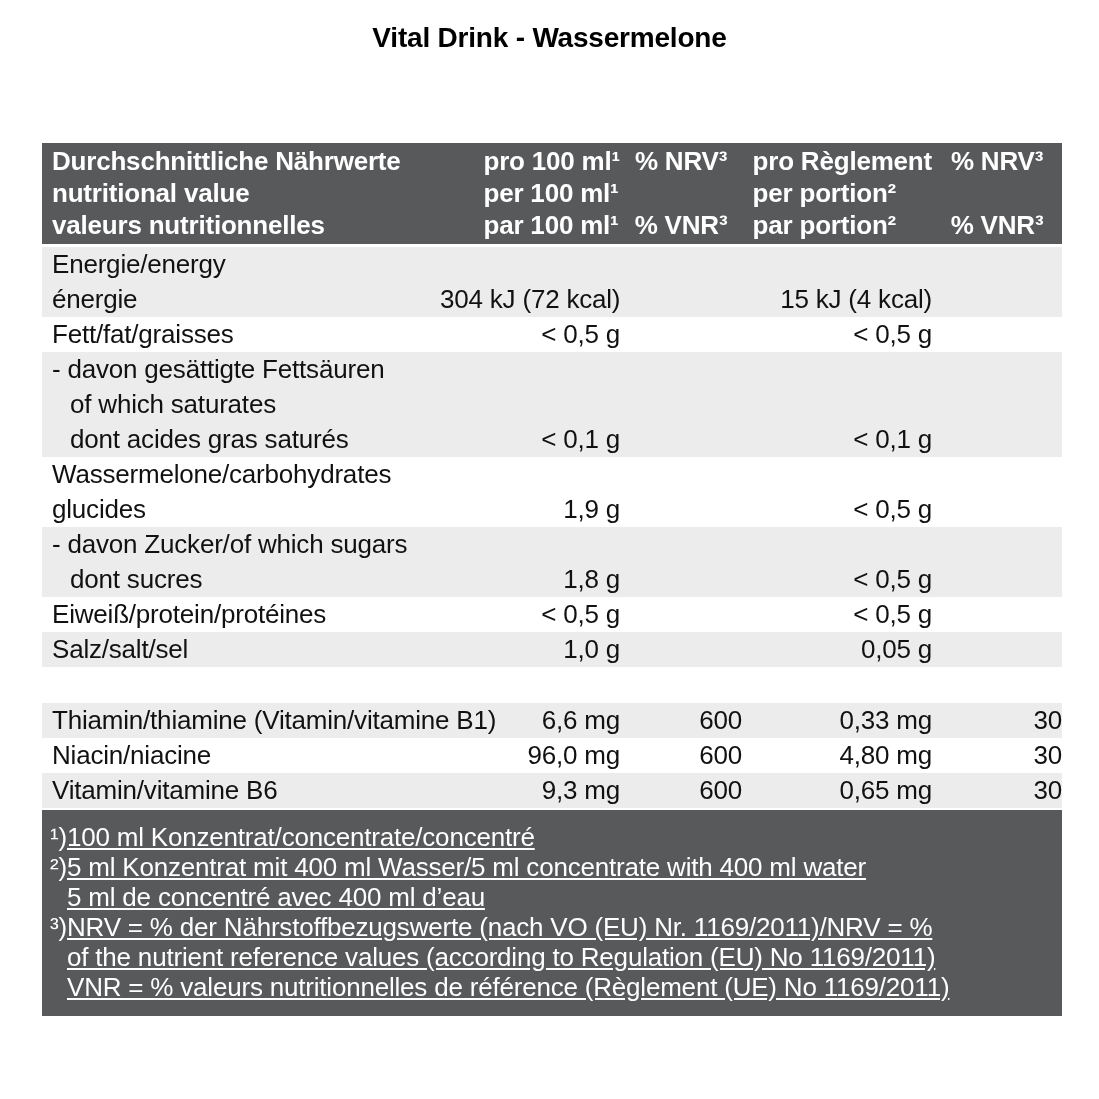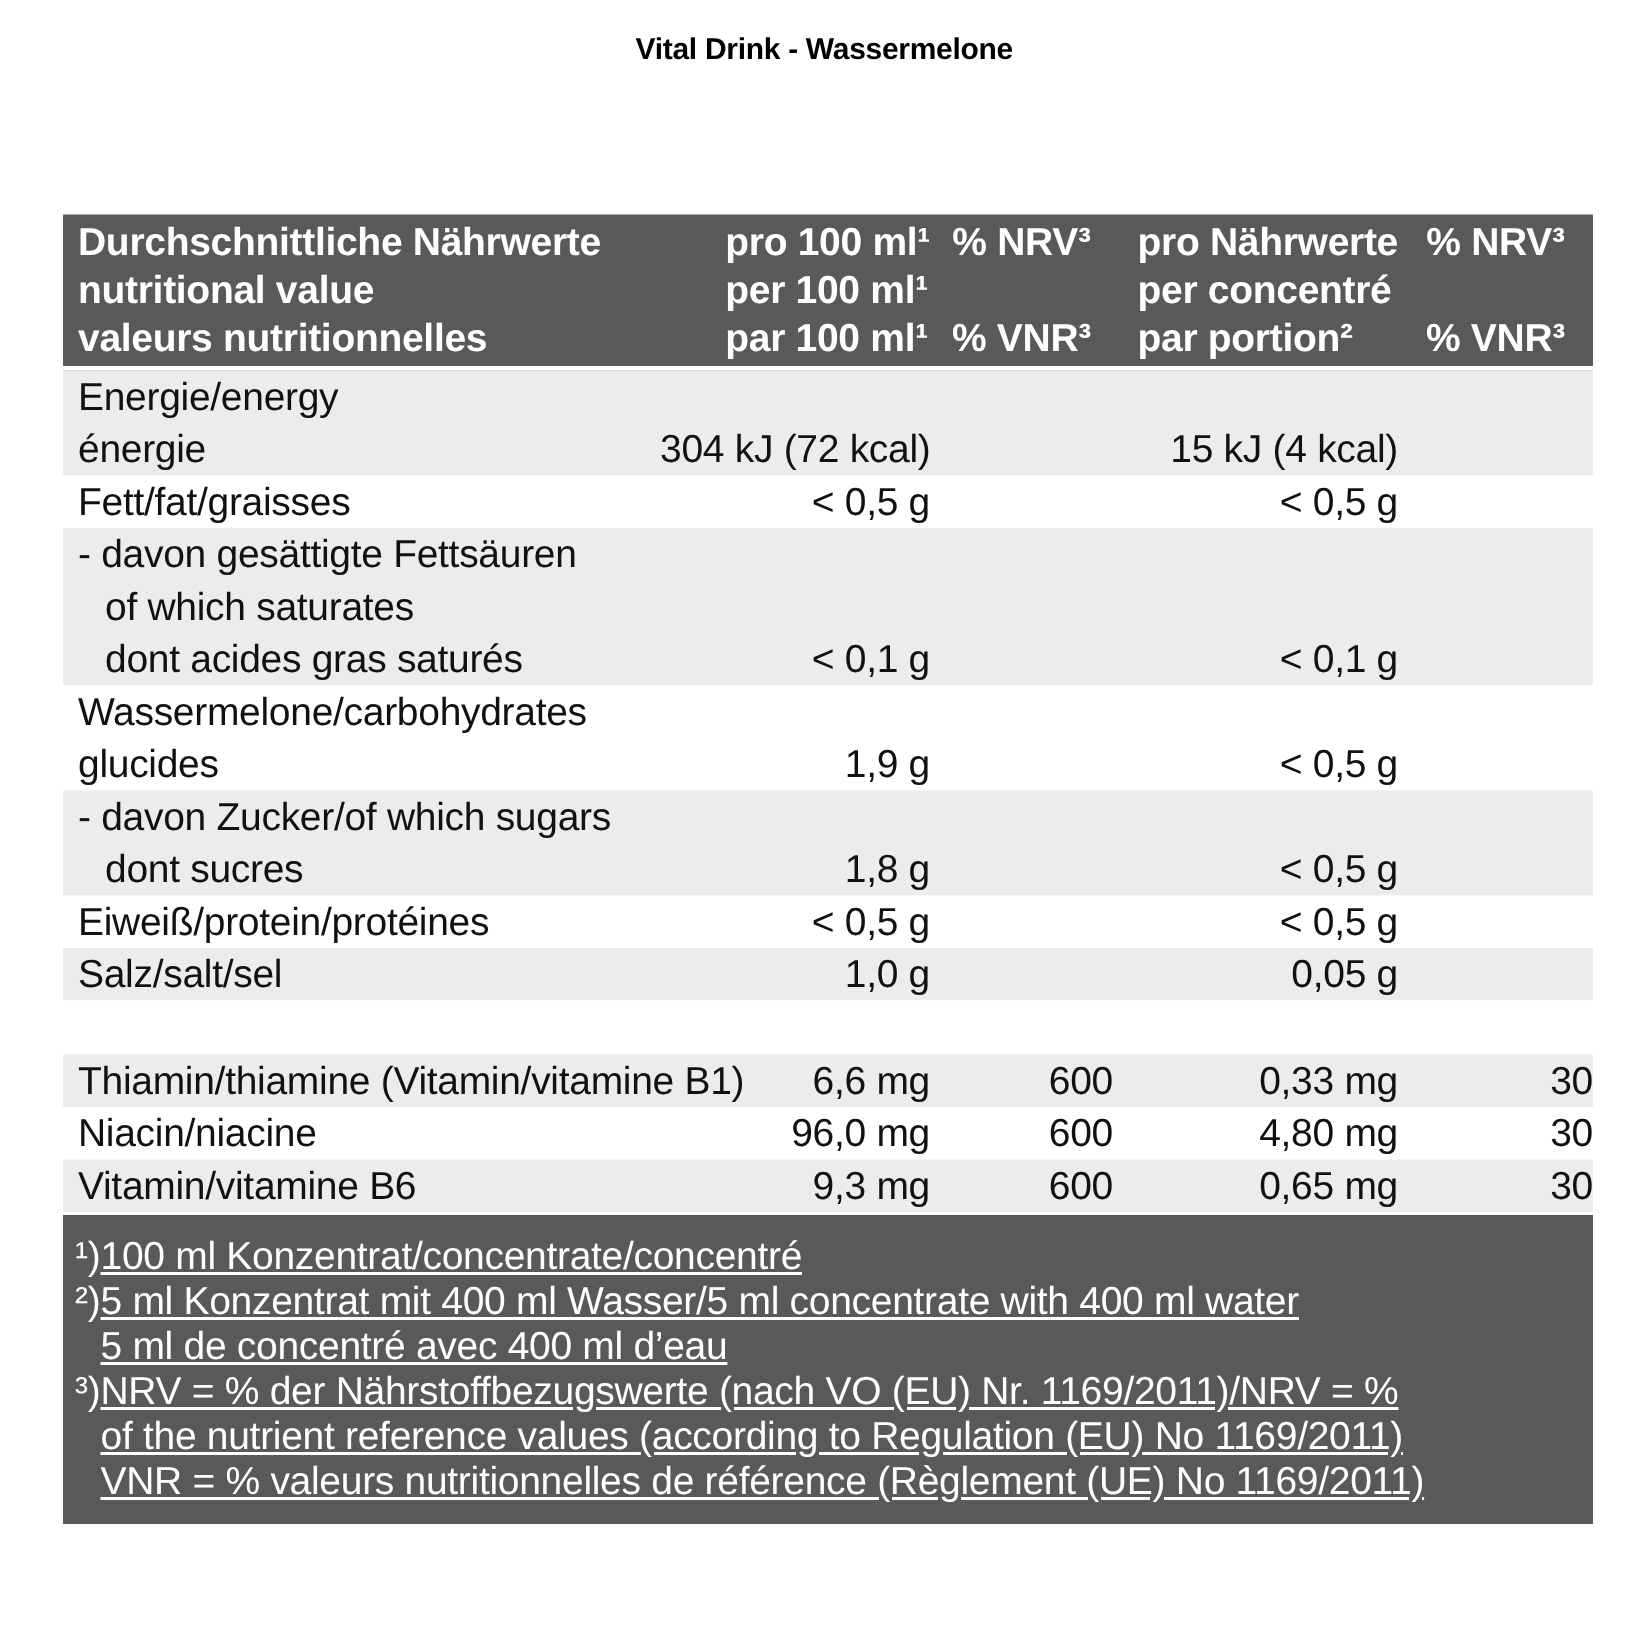--- a/index.html
+++ b/index.html
@@ -12,21 +12,21 @@
     position:relative;
     width:1099px;height:1099px;
     background:#ffffff;
     font-family:"Liberation Sans",sans-serif;
     color:var(--fg);
     overflow:hidden;
   }
   .title{
     position:absolute;top:22px;left:0;width:100%;
     text-align:center;
-    font-size:20px;font-weight:bold;
+    font-size:28px;font-weight:bold;
     letter-spacing:-0.2px;
     color:#000;
   }
   .ntable{
     position:absolute;left:42px;top:143px;width:1020px;
     font-size:26px;
     letter-spacing:-0.2px;
   }
   
   .thead{
@@ -76,21 +76,21 @@
 
   <div class="ntable">
     <div class="thead">
       <div class="cell c-label">
           <div class="line">Durchschnittliche Nährwerte</div>
           <div class="line">nutritional value</div>
           <div class="line">valeurs nutritionnelles</div>
         </div>
       <div class="cell c-v1"><span class="hgroup"><div class="line">pro 100 ml¹</div><div class="line">per 100 ml¹</div><div class="line">par 100 ml¹</div></span></div>
       <div class="cell c-nrv1"><span class="hgroup" style="text-align:center"><div class="line">% NRV³</div><div class="line">&nbsp;</div><div class="line">% VNR³</div></span></div>
-      <div class="cell c-v2"><span class="hgroup"><div class="line">pro Nährwerte</div><div class="line">per concentré</div><div class="line">par portion²</div></span></div>
+      <div class="cell c-v2"><span class="hgroup"><div class="line">pro Règlement</div><div class="line">per portion²</div><div class="line">par portion²</div></span></div>
       <div class="cell c-nrv2"><span class="hgroup" style="text-align:center"><div class="line">% NRV³</div><div class="line">&nbsp;</div><div class="line">% VNR³</div></span></div>
     </div>
 
     <div id="tbody">
         <div class="trow shaded">
           <div class="cell c-label">
             <div class="line">Energie/energy</div>
             <div class="line">énergie</div>
           </div>
           <div class="cell val c-v1">304 kJ (72 kcal)</div>

